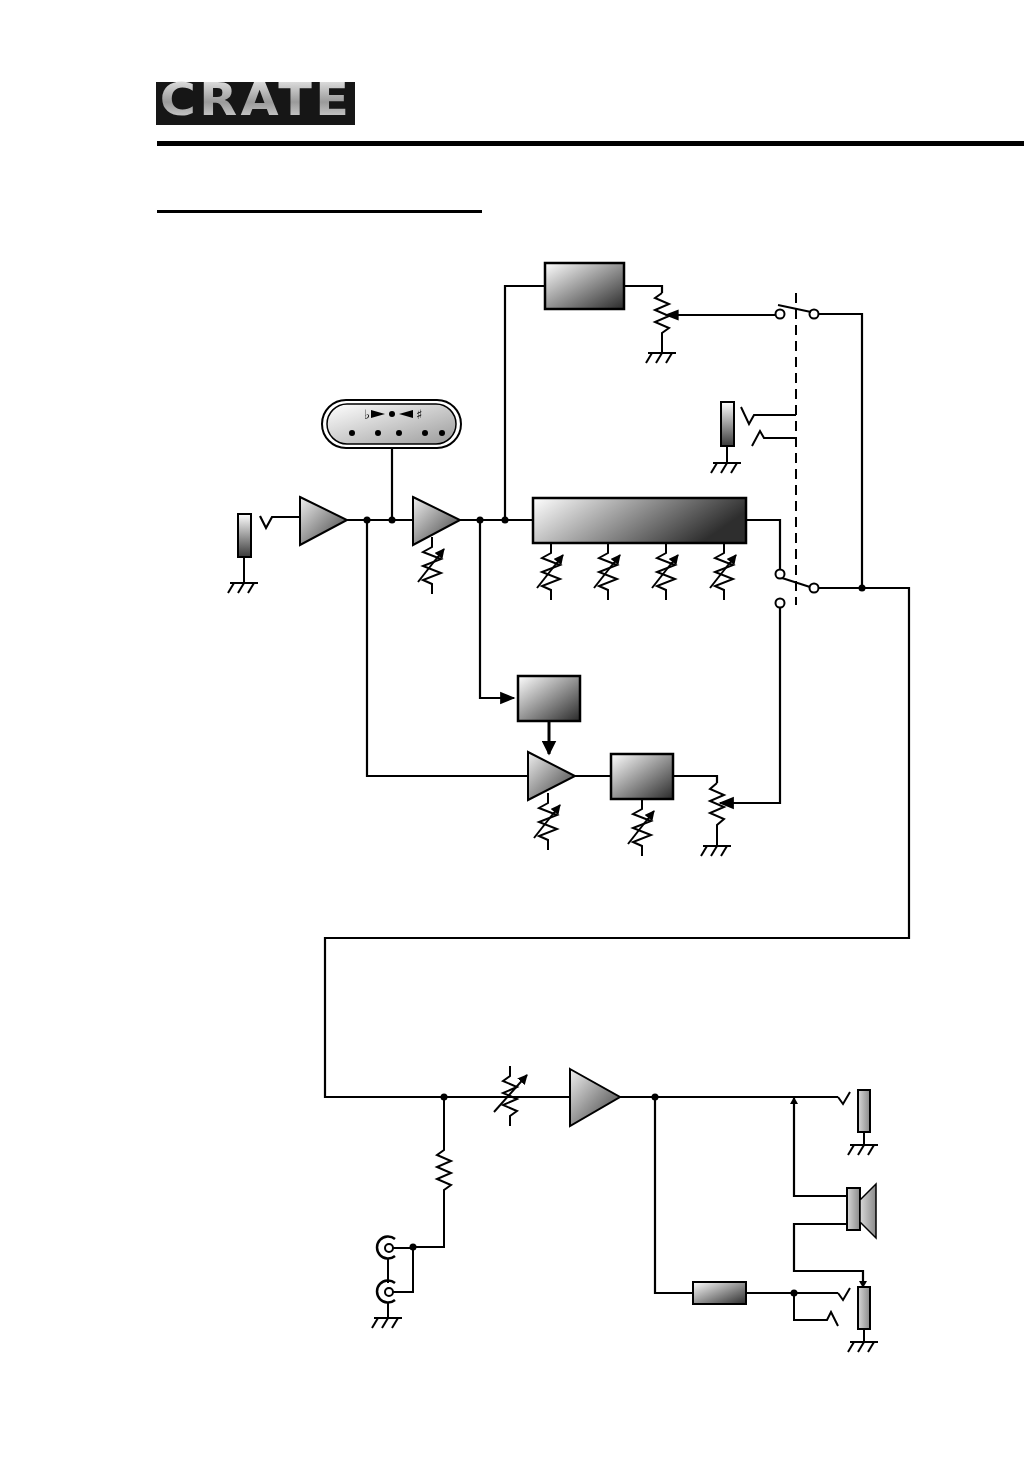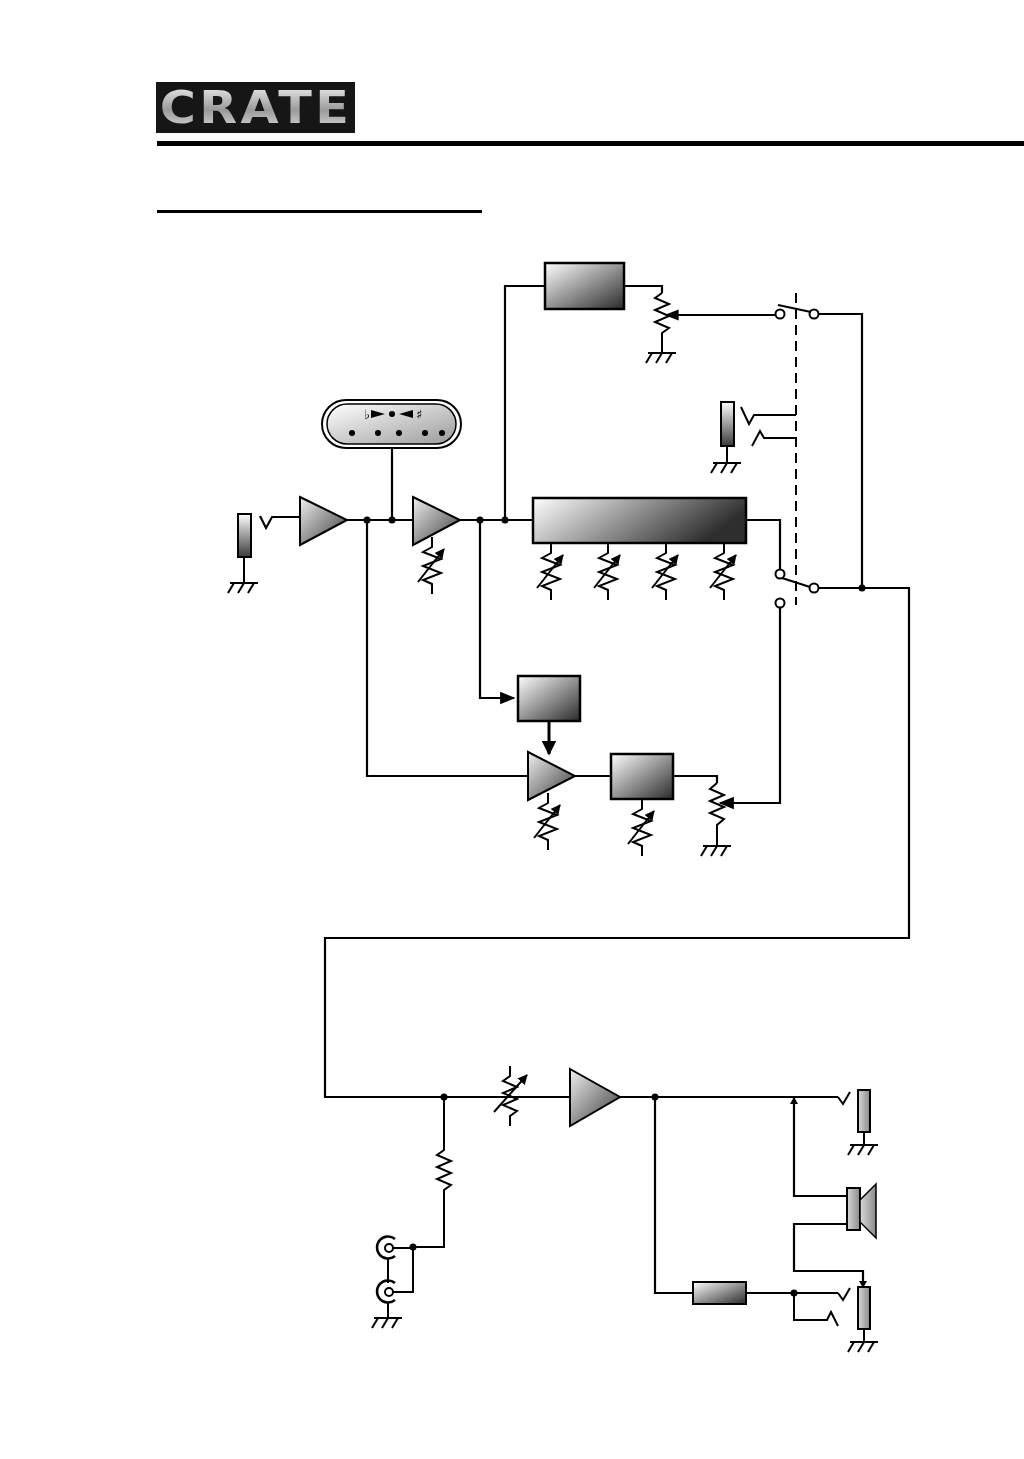--- a/index.html
+++ b/index.html
@@ -1,17 +1,17 @@
 <!DOCTYPE html>
 <html><head>
 <meta charset="utf-8">
 <style>
   html, body { margin: 0; padding: 0; background: #ffffff; }
   body { width: 1024px; height: 1459px; position: relative; overflow: hidden; font-family: "DejaVu Sans", sans-serif; }
-  #logo { position: absolute; left: 156px; top: 82px; width: 199px; height: 51px; background: #161616; display: flex; align-items: flex-start; justify-content: center; }
+  #logo { position: absolute; left: 156px; top: 82px; width: 199px; height: 43px; background: #161616; display: flex; align-items: flex-end; justify-content: center; }
   #logo-text { font-family: "DejaVu Sans", sans-serif; font-weight: bold; font-size: 44px; letter-spacing: 3px; color: #d8d8d8; background: linear-gradient(180deg, #f4f4f4 0%, #9a9a9a 55%, #e0e0e0 100%); -webkit-background-clip: text; background-clip: text; -webkit-text-fill-color: transparent; transform: scaleX(1.12); }
   #header-rule { position: absolute; left: 157px; top: 141px; width: 867px; height: 5px; background: #000; }
   #section-rule { position: absolute; left: 157px; top: 210px; width: 325px; height: 3px; background: #000; }
   #title-text { position: absolute; left: 157px; top: 186px; font-size: 18px; color: #000; }
   svg#diagram { position: absolute; left: 0; top: 0; }
   .w { stroke: #000; stroke-width: 2.2; fill: none; }
   .wt { stroke: #000; stroke-width: 2; fill: none; }
   .box { stroke: #000; stroke-width: 2.5; }
   .glyph { font-family: "DejaVu Sans", sans-serif; font-size: 13px; fill: #000; }
 </style>

